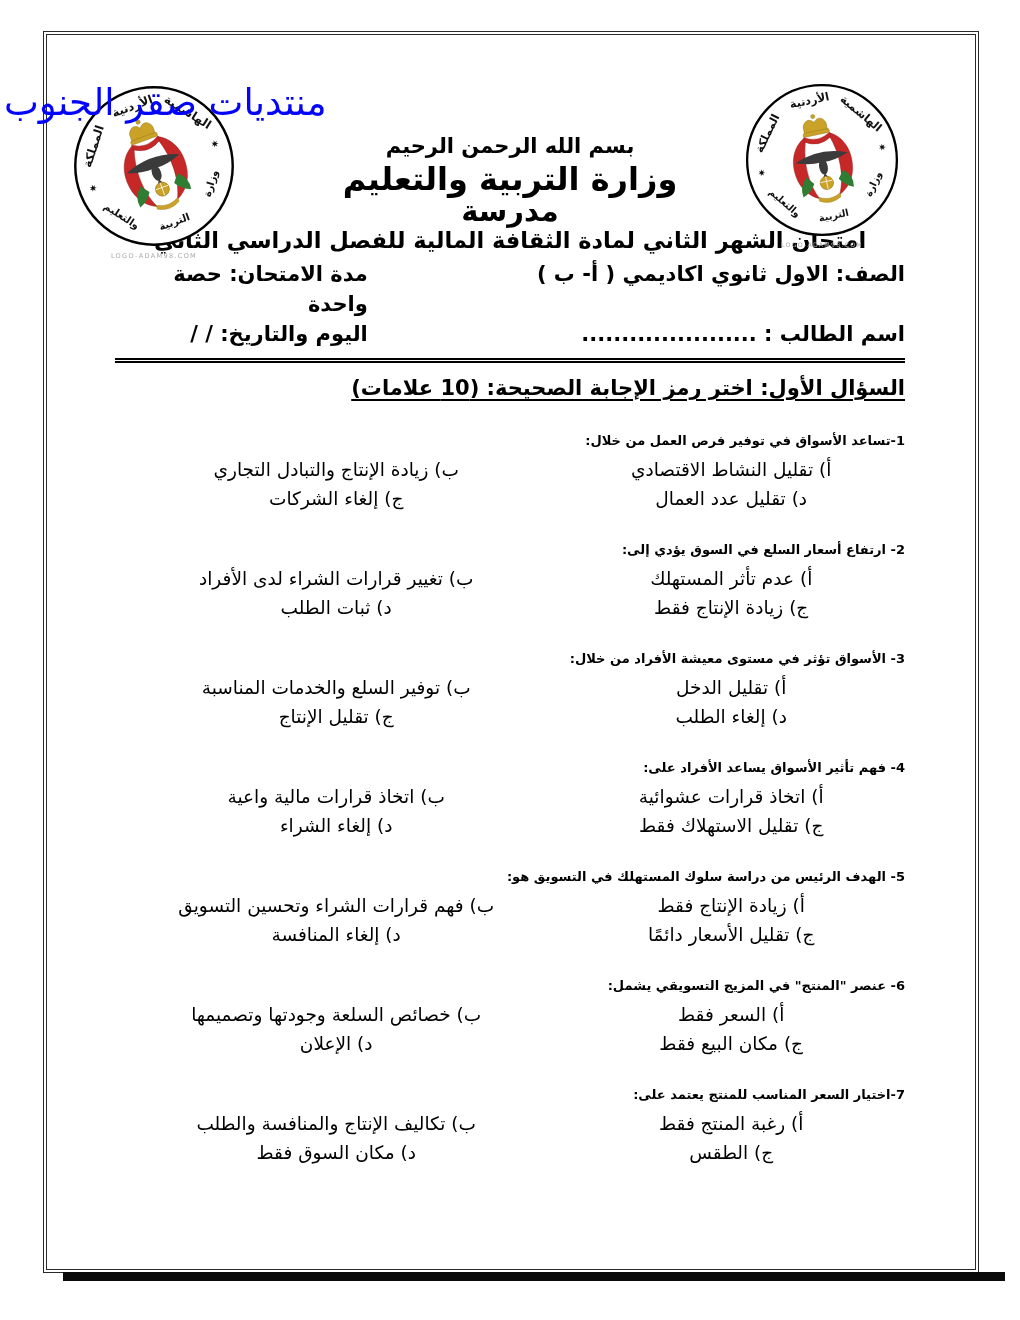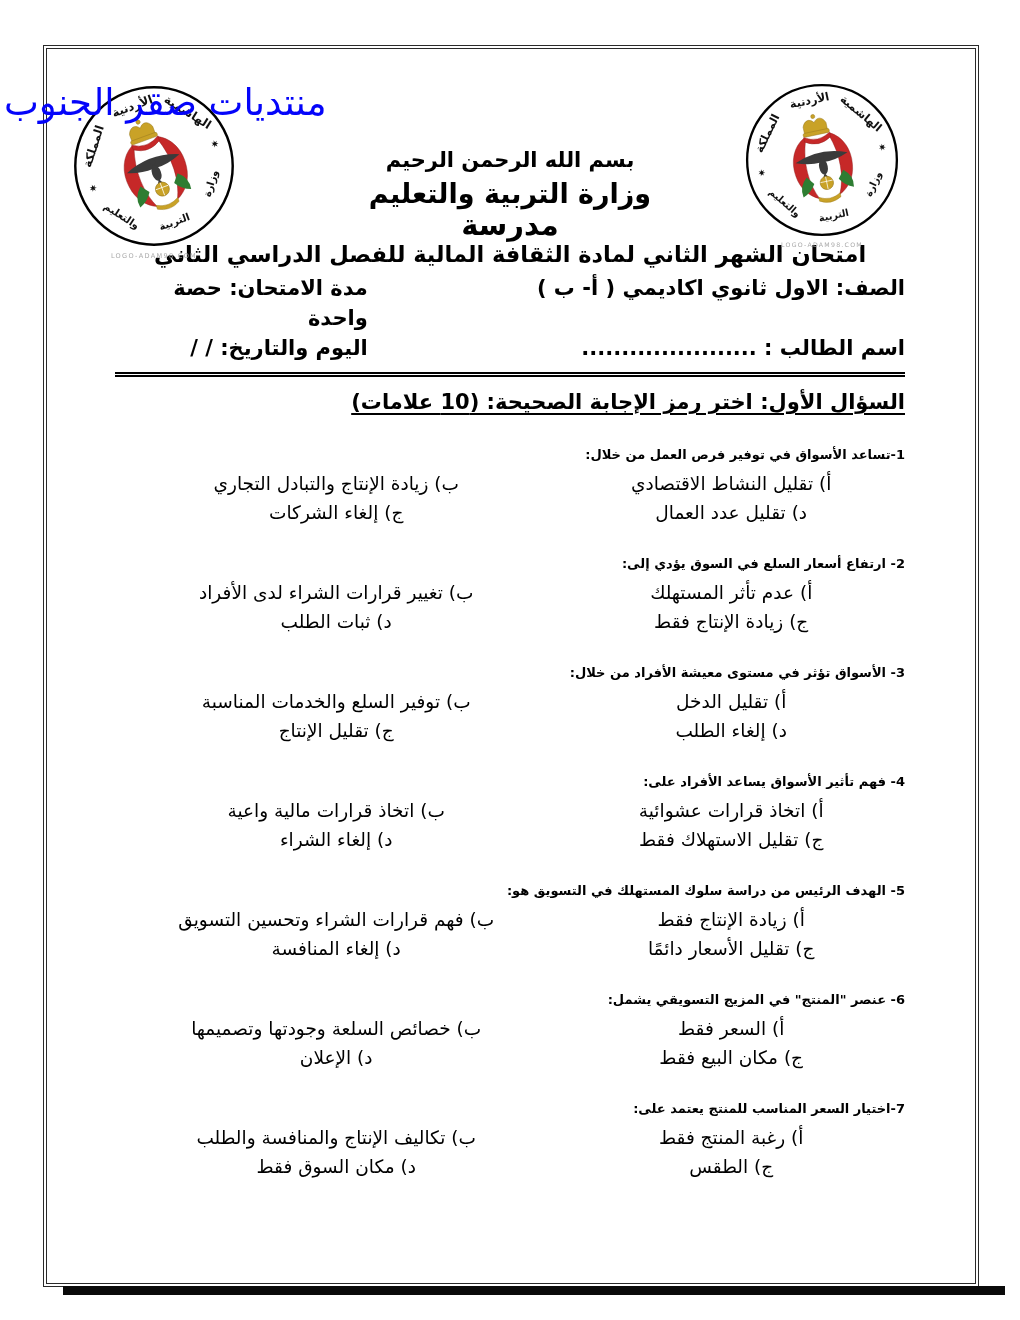--- a/index.html
+++ b/index.html
@@ -2,21 +2,21 @@
 <html lang="ar" dir="rtl"><head>
 <meta charset="utf-8">
 <style>
   html,body{margin:0;padding:0;}
   body{
     width:1020px;height:1320px;position:relative;background:#ffffff;
     font-family:"DejaVu Sans",sans-serif;direction:rtl;color:#000;overflow:hidden;
   }
   
   .page-frame{
-    position:absolute;left:43px;top:45px;width:936px;height:1242px;
+    position:absolute;left:43px;top:31px;width:936px;height:1242px;
     border:4px double #2a2a2a;box-sizing:border-box;background:#fff;
   }
   .page-frame::after{ 
     content:"";position:absolute;left:16px;right:-30px;bottom:-12px;height:9px;background:#0a0a0a;
   }
   .content{position:absolute;inset:0;padding:98px 70px 0 68px;box-sizing:border-box;}
   
   .forum-watermark{
     position:absolute;left:4px;top:54px;z-index:5;
     font-size:37px;line-height:38px;color:#0404fa;direction:rtl;margin-top:30px;
@@ -27,21 +27,21 @@
   .seal-right{left:744px;top:82px;width:156px;}
   .seal svg{display:block;width:100%;height:auto;}
   .seal .ring{font-family:"DejaVu Sans",sans-serif;font-weight:bold;font-size:14.5px;
     text-anchor:middle;dominant-baseline:middle;fill:#111;}
   .seal .ring-b{font-size:12.5px;}
   .seal .wm{font-family:"DejaVu Sans",sans-serif;font-size:8px;letter-spacing:1.6px;
     fill:#a9a9a9;text-anchor:middle;font-weight:normal;}
   
   .hdr{text-align:center;}
   .h-bismillah{font-size:21px;line-height:27px;font-weight:600;}
-  .h-ministry{font-size:27px;line-height:33px;font-weight:bold;margin-top:3px;}
+  .h-ministry{font-size:32px;line-height:33px;font-weight:bold;margin-top:3px;}
   .h-school{font-size:29px;line-height:30px;font-weight:bold;}
   .h-exam{font-size:22.5px;line-height:29px;font-weight:bold;}
   .info-grid{
     display:grid;grid-template-columns:68% 32%;
     font-weight:bold;font-size:21px;line-height:30px;margin-top:4px;
   }
   .info-grid > div{text-align:start;}
   .sep{border:none;border-top:5px double #000;margin:9px 0 10px 0;}
   .section-title{
     font-weight:bold;font-size:21px;line-height:30px;margin:0 0 24px 0;

